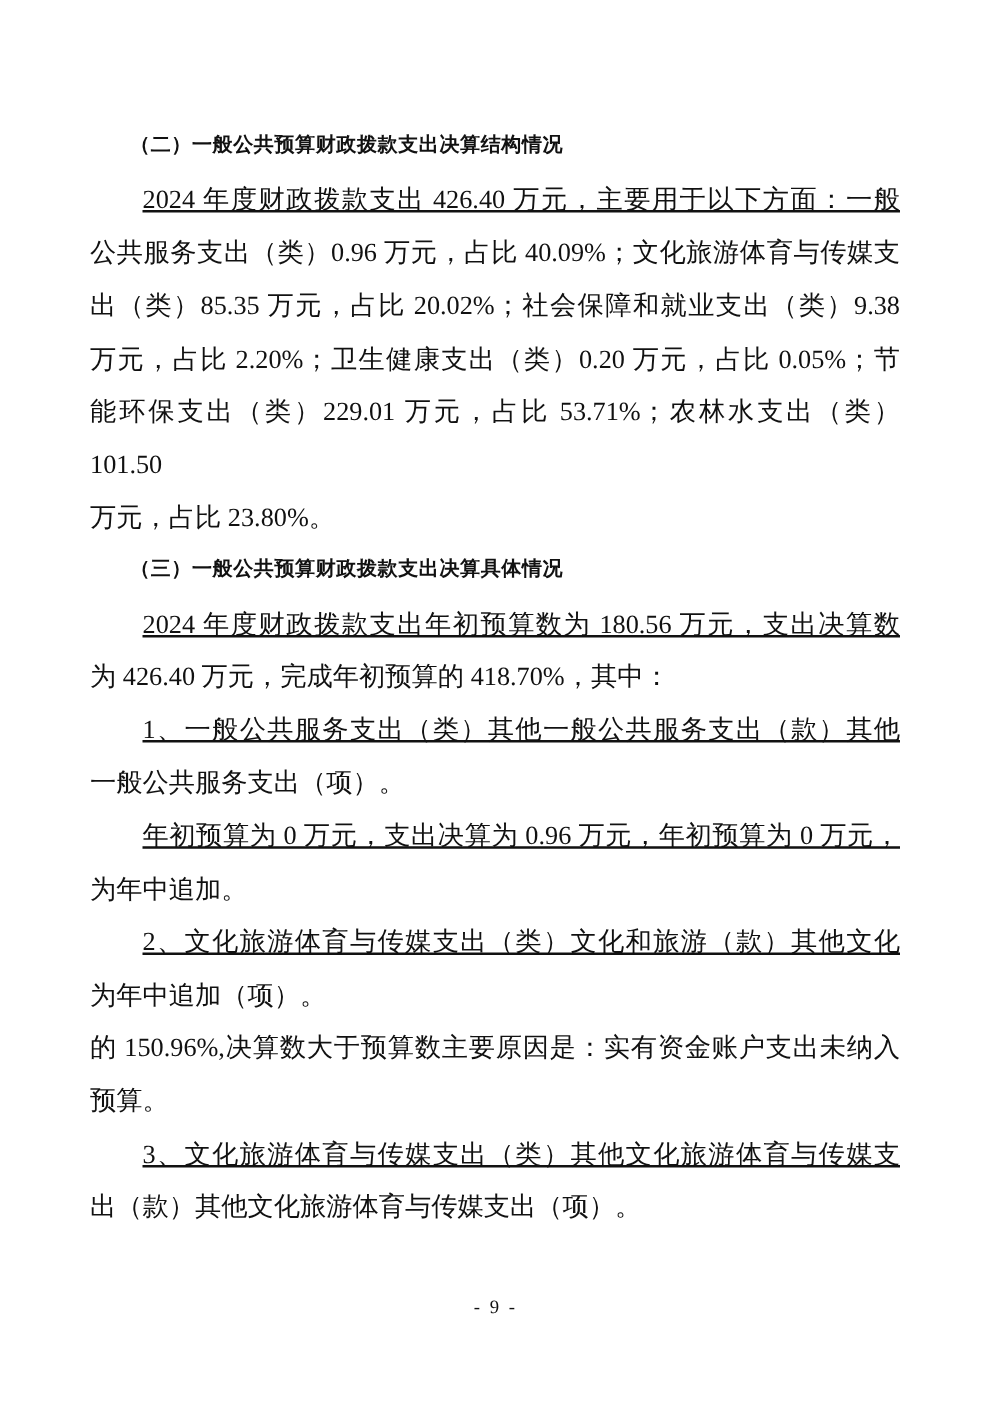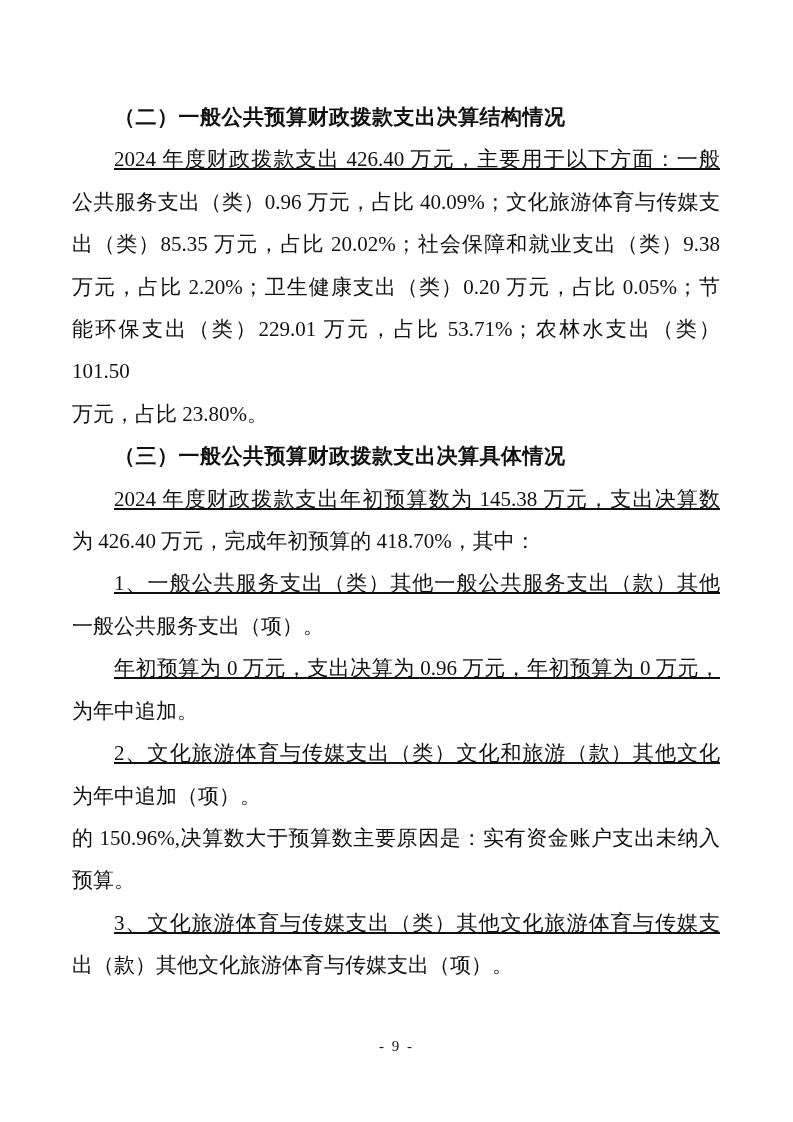--- a/index.html
+++ b/index.html
@@ -15,21 +15,21 @@
     color: #111111;
     overflow: hidden;
   }
   .page {
     position: absolute;
     left: 72px;
     right: 73px;
     top: 96px;
   }
   .block-heading {
-    font-size: 21px;
+    font-size: 16px;
     line-height: 42.4px;
     font-weight: bold;
     text-indent: 2em;
     letter-spacing: 0.5px;
     white-space: nowrap;
   }
   .text-line {
     font-size: 21px;
     line-height: 42.4px;
     text-align: justify;
@@ -58,21 +58,21 @@
 
 <div class="page" id="doc-body">
     <div class="block-heading">（二）一般公共预算财政拨款支出决算结构情况</div>
     <div class="text-line first just">2024 年度财政拨款支出 426.40 万元，主要用于以下方面：一般</div>
     <div class="text-line just">公共服务支出（类）0.96 万元，占比 40.09%；文化旅游体育与传媒支</div>
     <div class="text-line just">出（类）85.35 万元，占比 20.02%；社会保障和就业支出（类）9.38</div>
     <div class="text-line just">万元，占比 2.20%；卫生健康支出（类）0.20 万元，占比 0.05%；节</div>
     <div class="text-line just">能环保支出（类）229.01 万元，占比 53.71%；农林水支出（类）101.50</div>
     <div class="text-line">万元，占比 23.80%。</div>
     <div class="block-heading">（三）一般公共预算财政拨款支出决算具体情况</div>
-    <div class="text-line first just">2024 年度财政拨款支出年初预算数为 145.38 万元，支出决算数</div>
+    <div class="text-line first just">2024 年度财政拨款支出年初预算数为 180.56 万元，支出决算数</div>
     <div class="text-line">为 426.40 万元，完成年初预算的 418.70%，其中：</div>
     <div class="text-line first just">1、一般公共服务支出（类）其他一般公共服务支出（款）其他</div>
     <div class="text-line">一般公共服务支出（项）。</div>
     <div class="text-line first just">年初预算为 0 万元，支出决算为 0.96 万元，年初预算为 0 万元，</div>
     <div class="text-line">为年中追加。</div>
     <div class="text-line first just">2、文化旅游体育与传媒支出（类）文化和旅游（款）其他文化</div>
     <div class="text-line">为年中追加（项）。</div>
     <div class="text-line just">的 150.96%,决算数大于预算数主要原因是：实有资金账户支出未纳入</div>
     <div class="text-line">预算。</div>
     <div class="text-line first just">3、文化旅游体育与传媒支出（类）其他文化旅游体育与传媒支</div>

